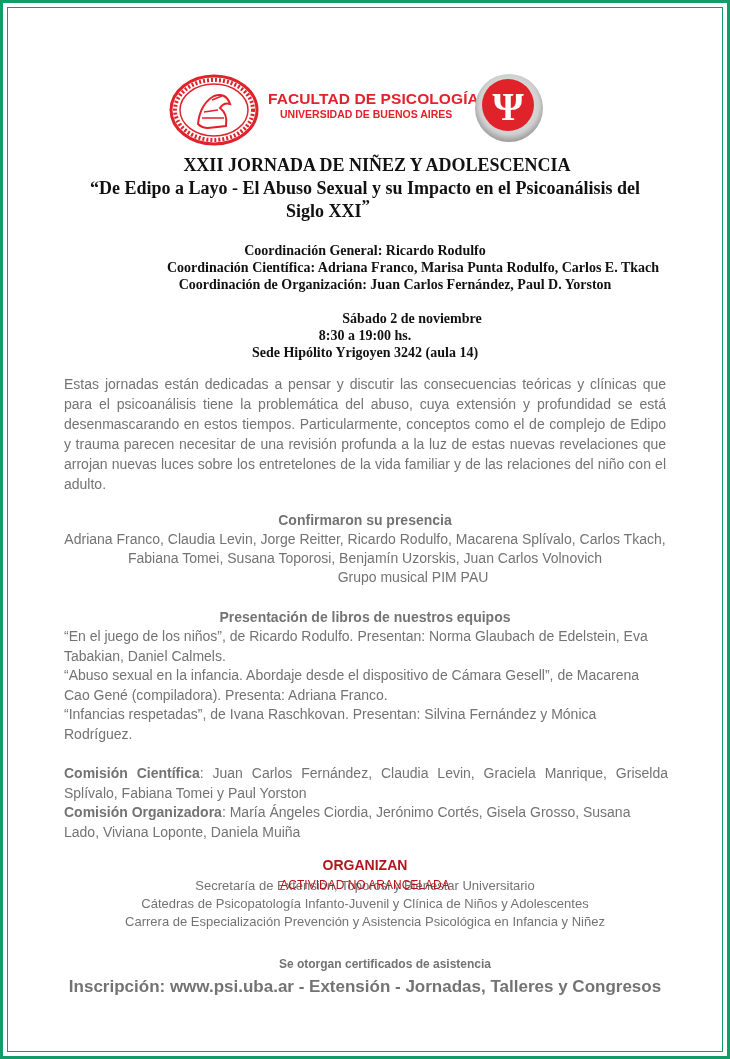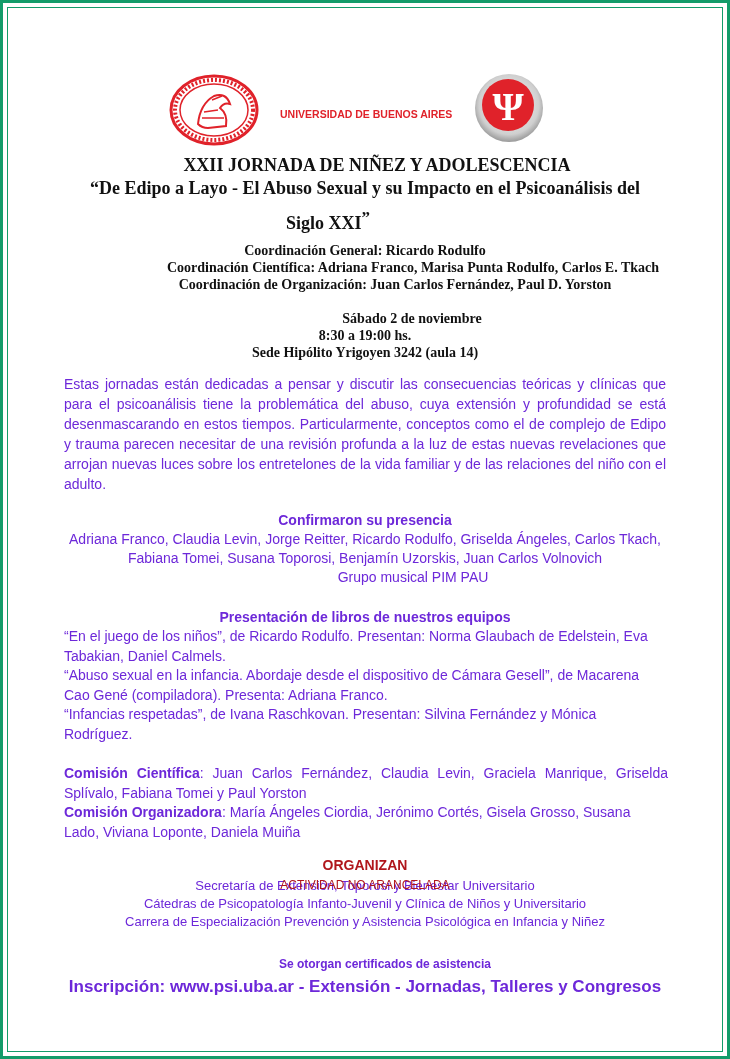--- a/index.html
+++ b/index.html
@@ -7,24 +7,24 @@
   .frame { position:absolute; left:0; top:0; width:730px; height:1059px; box-sizing:border-box; border:3px solid #129c6a; }
   .frame-inner { position:absolute; left:4px; top:4px; right:4px; bottom:4px; border:1px solid #129c6a; }
   .logos { position:absolute; top:72px; left:168px; width:400px; height:80px; }
   .seal { position:absolute; left:0; top:2px; width:92px; height:72px; }
   .fac-title { position:absolute; left:100px; top:18px; font-family:"Liberation Sans", sans-serif; font-weight:bold; color:#e0222a; font-size:15.5px; letter-spacing:0.1px; white-space:nowrap; }
   .fac-sub { position:absolute; left:112px; top:36px; font-family:"Liberation Sans", sans-serif; font-weight:bold; color:#e0222a; font-size:10.5px; white-space:nowrap; }
   .psi { position:absolute; left:305px; top:0px; width:72px; height:72px; }
   .serif { font-family:"Liberation Serif", serif; font-weight:bold; color:#111; text-align:center; }
   .title1 { position:absolute; top:155px; left:12px; width:730px; font-size:18px; }
   .title2 { position:absolute; top:178px; left:0; width:730px; font-size:18px; }
-  .title3 { position:absolute; top:213px; left:0; width:656px; font-size:18px; }
+  .title3 { position:absolute; top:201px; left:0; width:656px; font-size:18px; }
   .title3 sup { font-size:17px; vertical-align:6px; line-height:0; }
   .coord { position:absolute; left:0; width:730px; font-size:14px; text-align:center; }
-  .sans { font-family:"Liberation Sans", sans-serif; color:#6d28d9; }
+  .sans { font-family:"Liberation Sans", sans-serif; color:#737373; }
   .body { position:absolute; left:64px; width:602px; font-size:14px; line-height:20px; text-align:justify; }
   .center { position:absolute; left:0; width:730px; text-align:center; font-size:14px; line-height:19.5px; }
   .b { font-weight:bold; }
   .red { color:#b0161b; }
   .txt { position:absolute; left:64px; width:604px; font-size:14px; line-height:19.5px; }
   .just { text-align:justify; }
 </style>
 </head>
 <body>
 
@@ -33,20 +33,21 @@
   </div>
 
 <div class="logos">
   <svg class="seal" viewBox="0 0 92 72">
     <ellipse cx="46" cy="36" rx="43" ry="34" fill="none" stroke="#e0222a" stroke-width="3"></ellipse>
     <ellipse cx="46" cy="36" rx="34" ry="26" fill="none" stroke="#e0222a" stroke-width="1.5"></ellipse>
     <ellipse cx="46" cy="36" rx="39" ry="30" fill="none" stroke="#e0222a" stroke-width="4" stroke-dasharray="2 2"></ellipse>
     <path d="M30 50 Q32 30 46 22 Q58 18 62 30 Q56 28 52 34 Q60 40 58 52 L40 54 Q34 54 30 50Z" fill="none" stroke="#e0222a" stroke-width="2"></path>
     <path d="M34 44 L56 44 M36 38 L50 36 M44 26 L54 22" stroke="#e0222a" stroke-width="1.5"></path>
   </svg>
+  <div class="fac-title">FACULTAD DE PSICOLOGÍA</div>
   <div class="fac-sub">UNIVERSIDAD DE BUENOS AIRES</div>
   <svg class="psi" viewBox="0 0 72 72">
     <defs>
       <radialGradient id="rg" cx="50%" cy="45%" r="55%">
         <stop offset="0%" stop-color="#ffffff"></stop>
         <stop offset="80%" stop-color="#cfcfcf"></stop>
         <stop offset="100%" stop-color="#9a9a9a"></stop>
       </radialGradient>
     </defs>
     <circle cx="36" cy="36" r="34" fill="url(#rg)"></circle>
@@ -63,32 +64,32 @@
 <div class="serif coord" style="top:260px;margin-left:48px;">Coordinación Científica:  Adriana Franco, Marisa Punta Rodulfo, Carlos E. Tkach</div>
 <div class="serif coord" style="top:277px; left:30px;">Coordinación de Organización: Juan Carlos Fernández, Paul D. Yorston</div>
 
 <div class="serif coord" style="top:311px;margin-left:47px;">Sábado 2 de noviembre</div>
 <div class="serif coord" style="top:328px;">8:30 a 19:00 hs.</div>
 <div class="serif coord" style="top:345px;">Sede Hipólito Yrigoyen 3242 (aula 14)</div>
 
 <div class="sans body" style="top:374px;">Estas jornadas están dedicadas a pensar y discutir las consecuencias teóricas y clínicas que para el psicoanálisis tiene la problemática del abuso, cuya extensión y profundidad se está desenmascarando en estos tiempos. Particularmente, conceptos como el de complejo de Edipo y trauma parecen necesitar de una revisión profunda a la luz de estas nuevas revelaciones que arrojan nuevas luces sobre los entretelones de la vida familiar y de las relaciones del niño con el adulto.</div>
 
 <div class="sans center b" style="top:511px;">Confirmaron su presencia</div>
-<div class="sans center" style="top:530px;">Adriana Franco, Claudia Levin, Jorge Reitter,  Ricardo Rodulfo, Griselda Ángeles, Carlos Tkach,</div>
+<div class="sans center" style="top:530px;">Adriana Franco, Claudia Levin, Jorge Reitter,  Ricardo Rodulfo, Macarena Splívalo, Carlos Tkach,</div>
 <div class="sans center" style="top:549px;">Fabiana Tomei, Susana Toporosi, Benjamín Uzorskis, Juan Carlos Volnovich</div>
 <div class="sans center" style="top:568px;padding-left:48px;">Grupo musical PIM PAU</div>
 
 <div class="sans center b" style="top:608px;">Presentación de libros de nuestros equipos</div>
 <div class="sans txt" style="top:627px;">“En el juego de los niños”, de Ricardo Rodulfo. Presentan: Norma Glaubach de Edelstein, Eva Tabakian, Daniel Calmels.</div>
 <div class="sans txt" style="top:666px;">“Abuso sexual en la infancia.  Abordaje desde el dispositivo de Cámara Gesell”, de Macarena Cao Gené (compiladora). Presenta: Adriana Franco.</div>
 <div class="sans txt" style="top:705px;">“Infancias respetadas”, de Ivana Raschkovan. Presentan: Silvina Fernández y Mónica Rodríguez.</div>
 
 <div class="sans txt just" style="top:764px;"><span class="b">Comisión Científica</span><span>: Juan Carlos Fernández, Claudia Levin, Graciela Manrique, Griselda Splívalo, Fabiana Tomei y Paul Yorston</span></div>
 <div class="sans txt" style="top:803px;"><span class="b">Comisión Organizadora</span><span>: María Ángeles Ciordia, Jerónimo Cortés, Gisela Grosso, Susana Lado, Viviana Loponte, Daniela Muiña</span></div>
 
 <div class="sans center b red" style="top:856px;">ORGANIZAN</div>
 <div class="sans center" style="top:876px; font-size:13px;">Secretaría de Extensión, Toporosi y Bienestar Universitario</div>
-<div class="sans center" style="top:894px; font-size:13px;">Cátedras de Psicopatología Infanto-Juvenil y Clínica de Niños y Universitario</div>
+<div class="sans center" style="top:894px; font-size:13px;">Cátedras de Psicopatología Infanto-Juvenil y Clínica de Niños y Adolescentes</div>
 <div class="sans center" style="top:912px; font-size:13px;">Carrera de Especialización Prevención y Asistencia Psicológica en Infancia y Niñez</div>
 
 <div class="sans center red" style="top:876px; font-size:12px;">ACTIVIDAD NO ARANCELADA</div>
 <div class="sans center b" style="top:955px; font-size:12px;padding-left:20px;">Se otorgan certificados de asistencia</div>
 <div class="sans center b" style="top:977px; font-size:17px;">Inscripción: www.psi.uba.ar - Extensión - Jornadas, Talleres y Congresos</div>
 
 </body></html>

